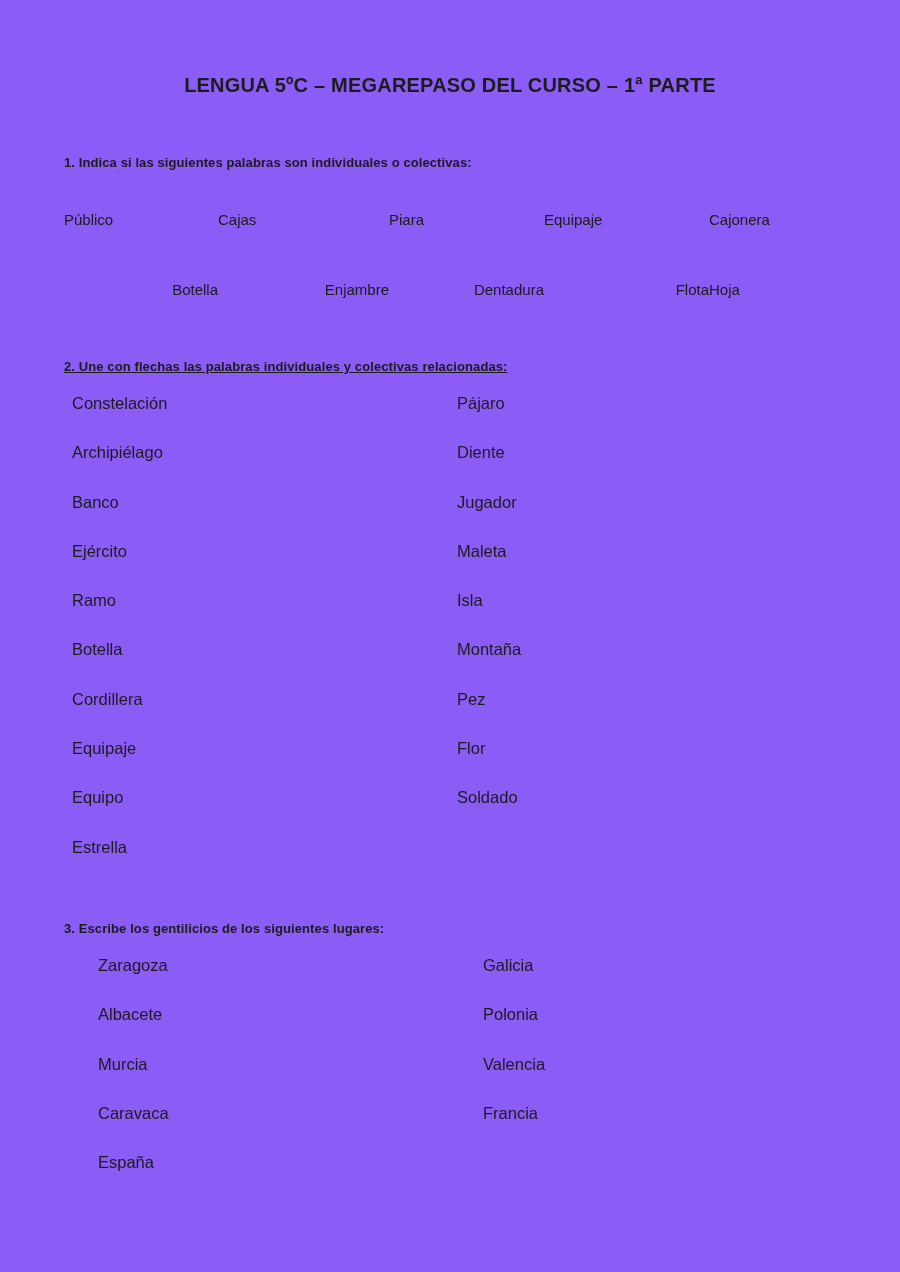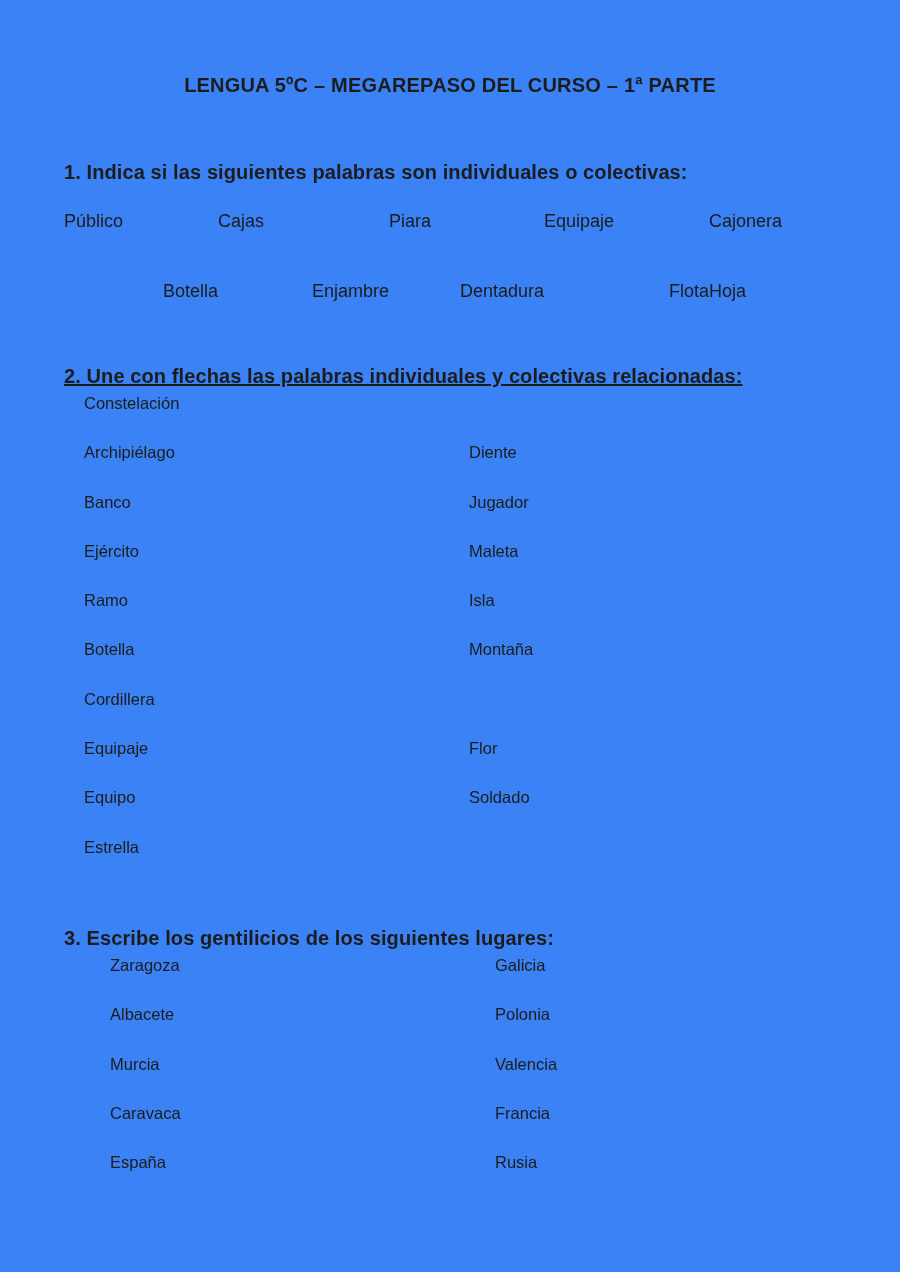--- a/index.html
+++ b/index.html
@@ -5,59 +5,59 @@
   html, body {
     margin: 0;
     padding: 0;
     background: #e9e9e9;
   }
   .page {
     position: relative;
     width: 900px;
     height: 1272px;
     margin: 0 auto;
-    background: #3b82f6;
+    background: #8b5cf6;
     color: #1c1c1c;
     font-family: "Liberation Sans", "DejaVu Sans", sans-serif;
     overflow: hidden;
   }
   .doc-title {
     position: absolute;
     top: 61px;
     left: 0;
     width: 100%;
     text-align: center;
     font-size: 20px;
     font-weight: bold;
     letter-spacing: 0.2px;
   }
   .exercise-heading {
     position: absolute;
     left: 64px;
-    font-size: 20px;
+    font-size: 13px;
     font-weight: bold;
     letter-spacing: 0.1px;
   }
   #h-ex1 { top: 144px; }
   #h-ex2 { top: 348px; text-decoration: underline; }
   #h-ex3 { top: 910px; }
 
   .word-grid-row {
     position: absolute;
     left: 64px;
     display: grid;
     grid-template-columns: 154px 171px 155px 165px auto;
-    font-size: 18px;
+    font-size: 15px;
   }
   #ex1-row-0 { top: 211px; }
   #ex1-row-1 { top: 281px; text-align: right; }
 
   .pair-list {
     position: absolute;
-    left: 84px;
+    left: 72px;
     right: 0;
   }
   #ex2-list { top: 395px; }
   #ex3-list { top: 957px; margin-left: 26px; }
   .pair-row {
     height: 49.3px;
     display: flex;
     align-items: flex-start;
     font-size: 16.5px;
     line-height: 17px;
@@ -88,20 +88,21 @@
     <span class="word">Dentadura</span>
     <span class="word">Flota</span>
     <span class="word">Hoja</span>
   </div>
 
   <h2 class="exercise-heading" id="h-ex2">2. Une con flechas las palabras individuales y colectivas relacionadas:</h2>
 
   <div class="pair-list" id="ex2-list">
     <div class="pair-row">
       <span class="pair-left word">Constelación</span>
+      <span class="pair-right word">Pájaro</span>
     </div>
     <div class="pair-row">
       <span class="pair-left word">Archipiélago</span>
       <span class="pair-right word">Diente</span>
     </div>
     <div class="pair-row">
       <span class="pair-left word">Banco</span>
       <span class="pair-right word">Jugador</span>
     </div>
     <div class="pair-row">
@@ -111,20 +112,21 @@
     <div class="pair-row">
       <span class="pair-left word">Ramo</span>
       <span class="pair-right word">Isla</span>
     </div>
     <div class="pair-row">
       <span class="pair-left word">Botella</span>
       <span class="pair-right word">Montaña</span>
     </div>
     <div class="pair-row">
       <span class="pair-left word">Cordillera</span>
+      <span class="pair-right word">Pez</span>
     </div>
     <div class="pair-row">
       <span class="pair-left word">Equipaje</span>
       <span class="pair-right word">Flor</span>
     </div>
     <div class="pair-row">
       <span class="pair-left word">Equipo</span>
       <span class="pair-right word">Soldado</span>
     </div>
     <div class="pair-row">
@@ -146,17 +148,16 @@
     <div class="pair-row">
       <span class="pair-left word">Murcia</span>
       <span class="pair-right word">Valencia</span>
     </div>
     <div class="pair-row">
       <span class="pair-left word">Caravaca</span>
       <span class="pair-right word">Francia</span>
     </div>
     <div class="pair-row">
       <span class="pair-left word">España</span>
-      <span class="pair-right word">Rusia</span>
     </div>
   </div>
 
 </div>
 
 </body></html>

